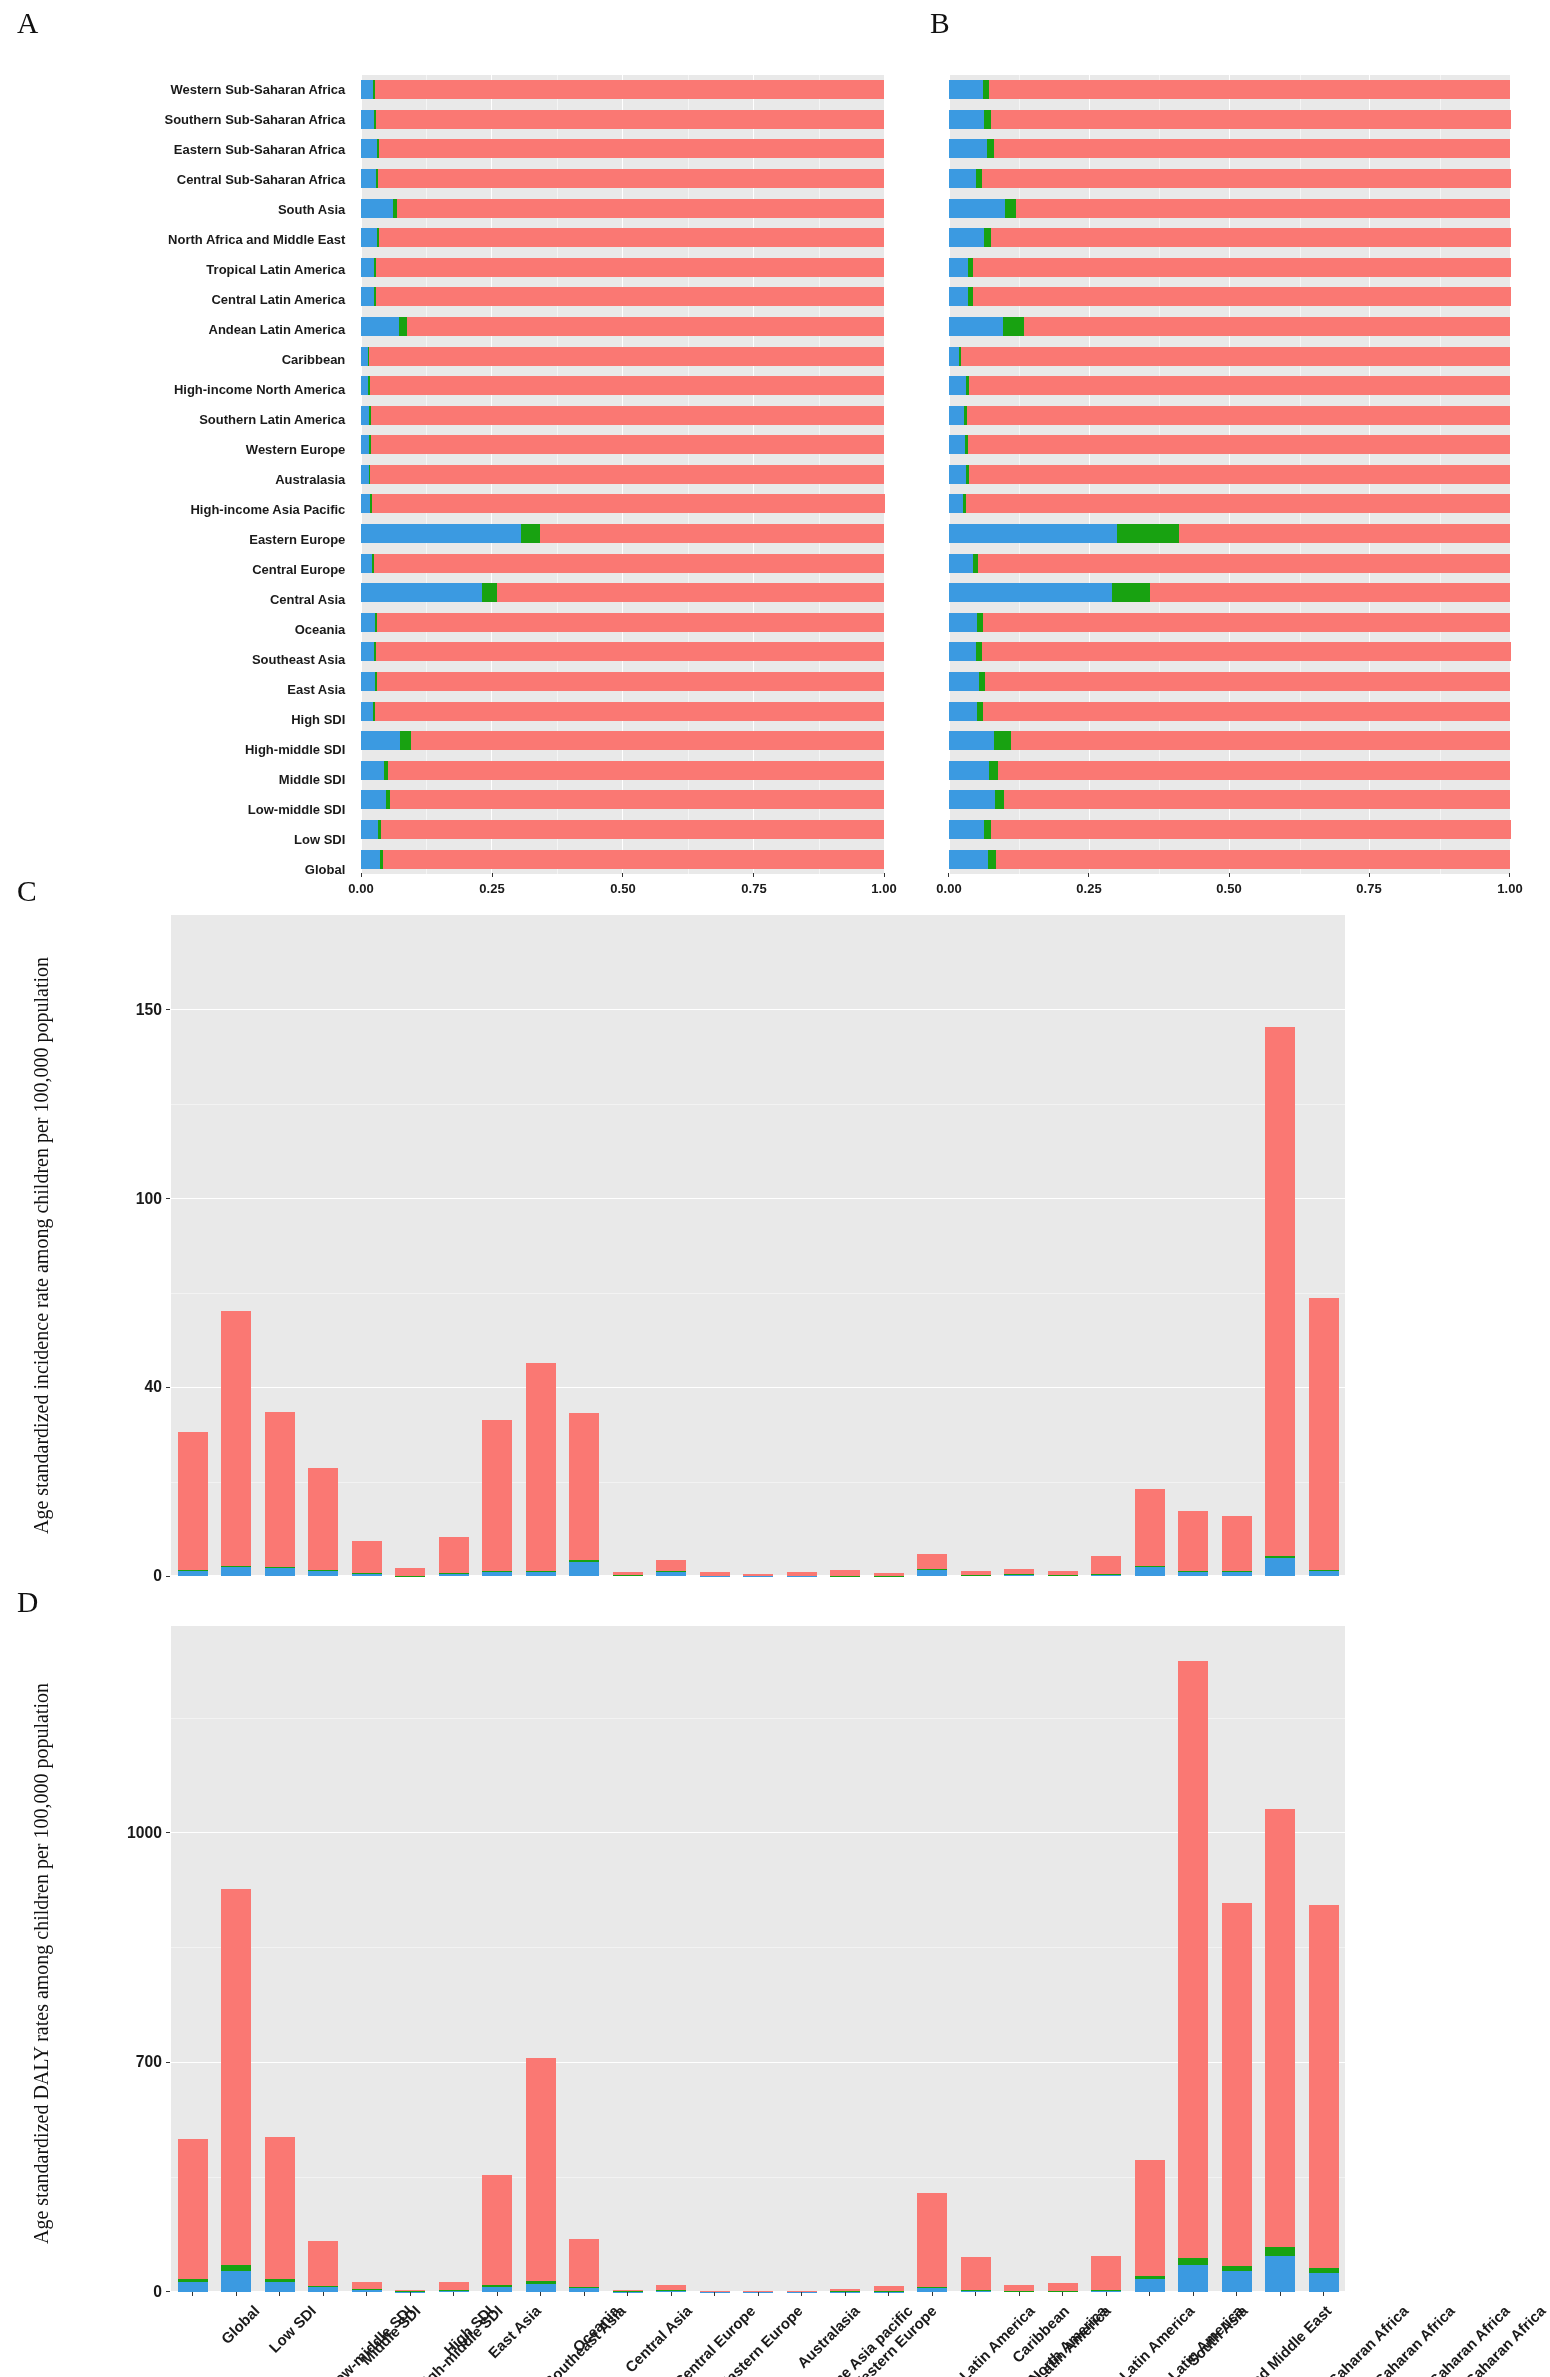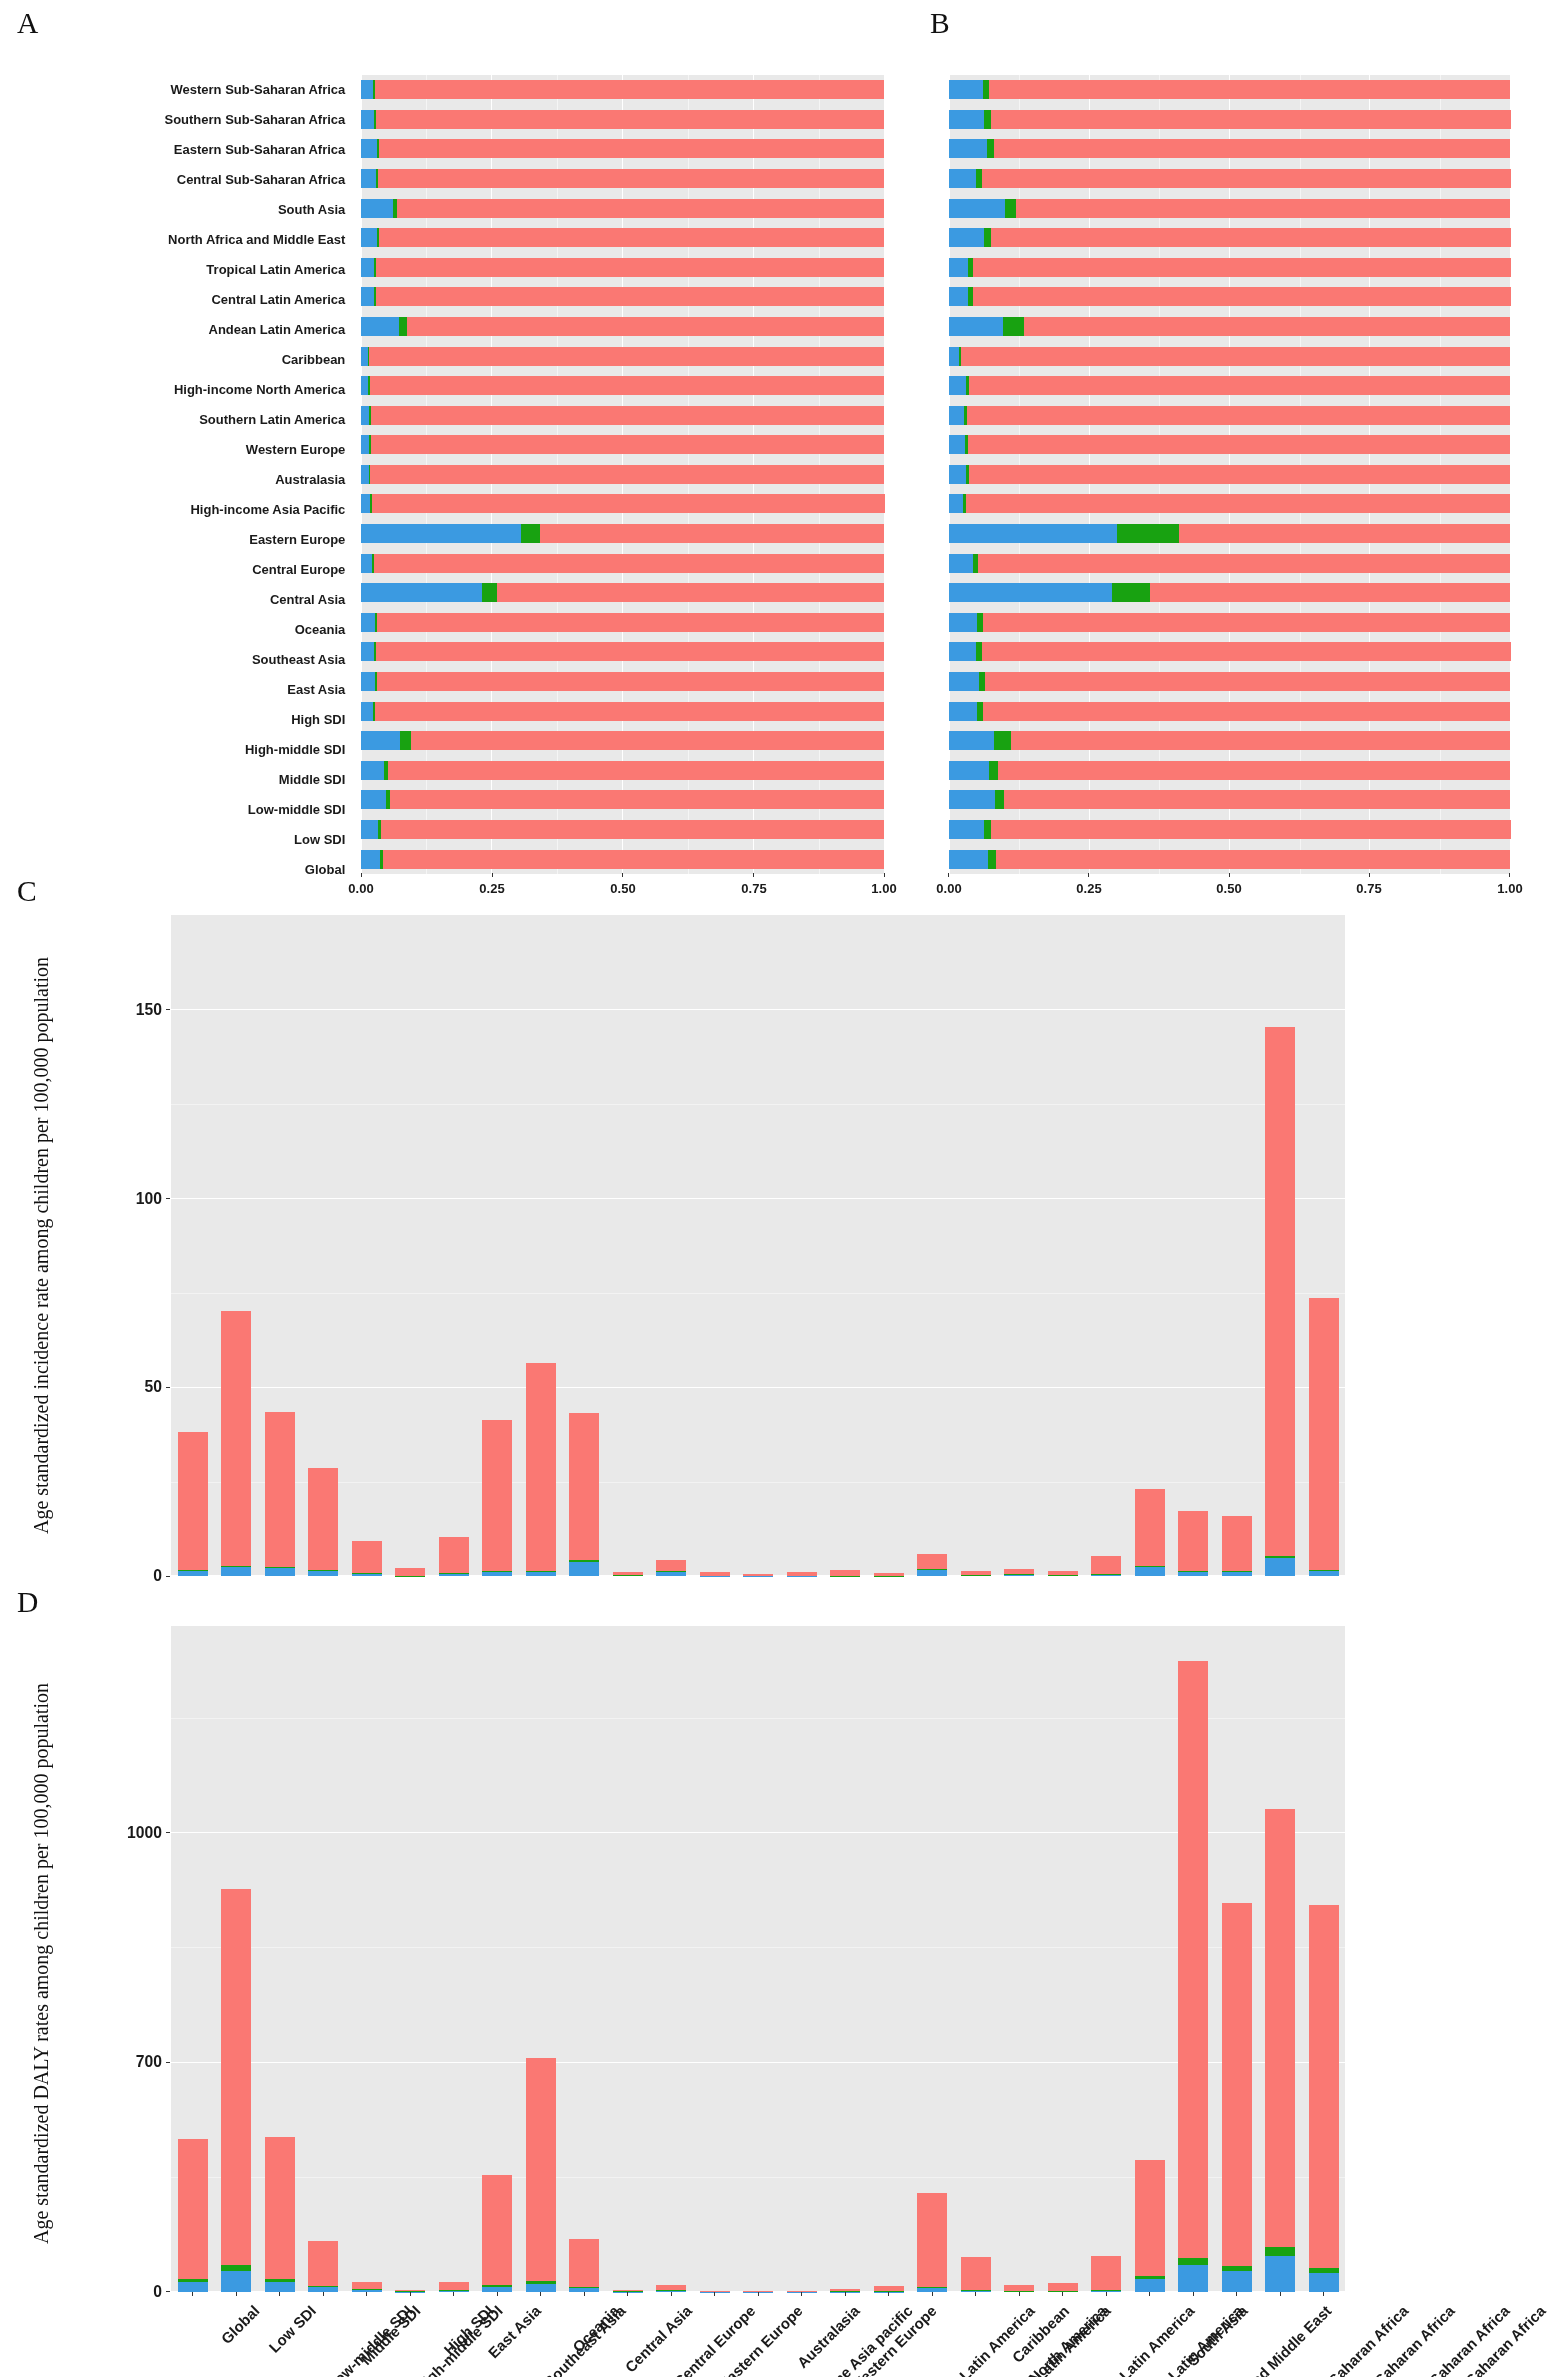--- a/index.html
+++ b/index.html
@@ -549,21 +549,21 @@
       <div class="vbar" style="left: 1138px; width: 30px; height: 278px;">
         <div class="vseg blue" style="bottom: 0px; height: 5.3px;"></div>
         <div class="vseg green" style="bottom: 5.3px; height: 0.9px;"></div>
         <div class="vseg red" style="bottom: 6.2px; height: 272px;"></div>
       </div>
     </div>
   <div id="axisC" style="position: absolute; left: 0px; top: 0px; width: 1550px; height: 0px;">
       <div class="ytickmark" style="left: 166px; top: 1576px;"></div>
       <div class="ytick" style="left: 81px; width: 81px; top: 1576px;">0</div>
       <div class="ytickmark" style="left: 166px; top: 1387px;"></div>
-      <div class="ytick" style="left: 81px; width: 81px; top: 1387px;">50</div>
+      <div class="ytick" style="left: 81px; width: 81px; top: 1387px;">40</div>
       <div class="ytickmark" style="left: 166px; top: 1198px;"></div>
       <div class="ytick" style="left: 81px; width: 81px; top: 1199px;">100</div>
       <div class="ytickmark" style="left: 166px; top: 1009px;"></div>
       <div class="ytick" style="left: 81px; width: 81px; top: 1010px;">150</div>
     </div>
 
   <div class="panel-letter" style="left:17px;top:1586px;">D</div>
   <div class="cd-ylab" style="left:28.5px;top:1636px;width:57px;height:656px;">Age standardized DALY rates among children per 100,000 population</div>
   <div class="plotbox" id="plotD" style="left:171px;top:1626px;width:1174px;height:666px;">
       <div class="grid-hminor" style="top: 551px;"></div>

